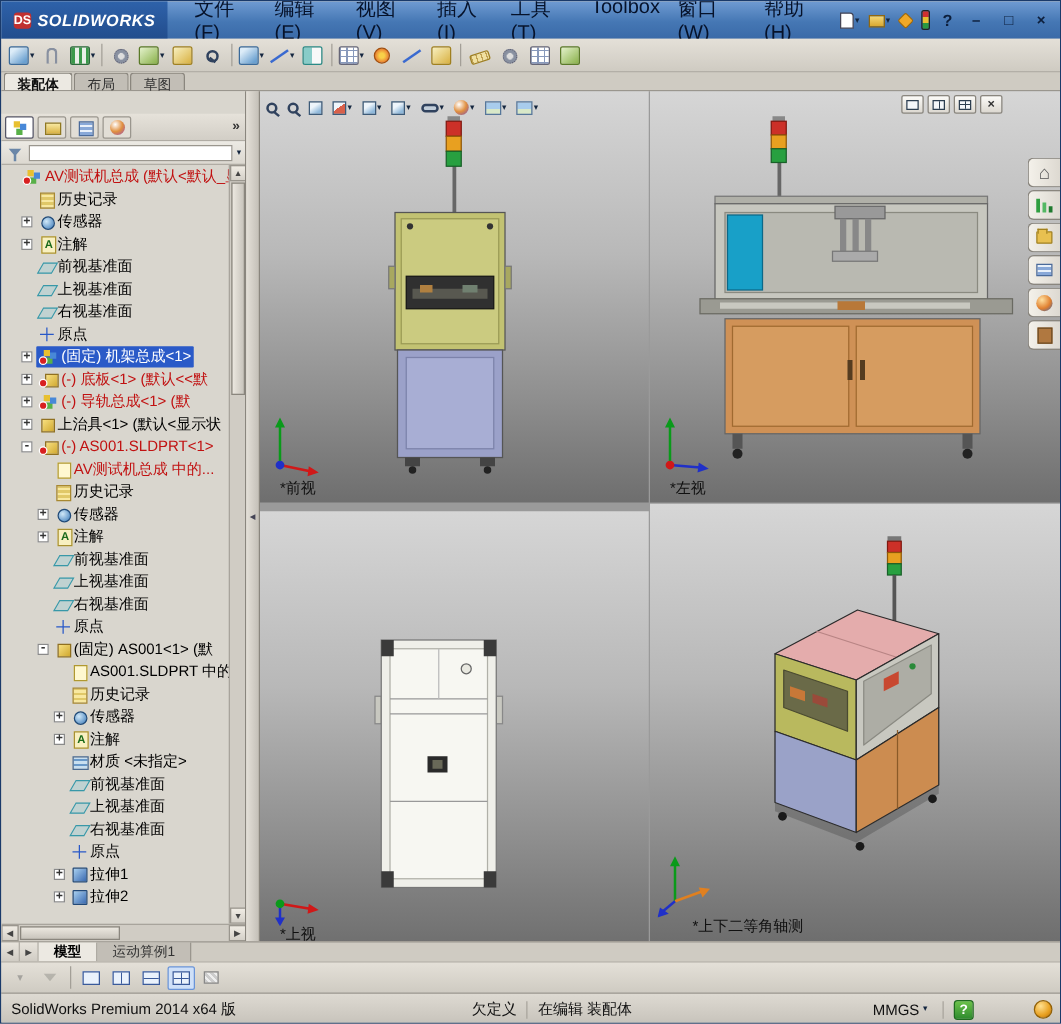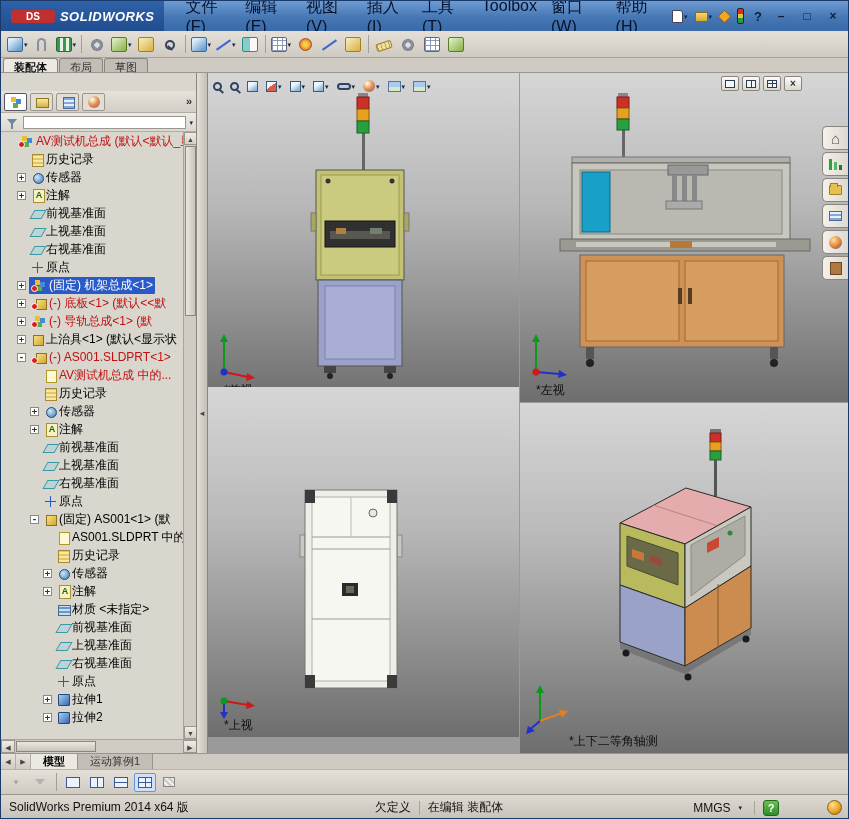--- a/index.html
+++ b/index.html
@@ -2,21 +2,21 @@
 <html><head>
 <meta charset="utf-8">
 <style>
   *{box-sizing:border-box;margin:0;padding:0}
   html,body{background:#9a9a9a}
   .app{position:relative;width:849px;height:819px;font-family:"Liberation Sans","DejaVu Sans",sans-serif;background:#d6d2ca;overflow:hidden;border:1px solid #1a3a6a}
 
   
   .titlebar{position:absolute;left:0;top:0;width:849px;height:30px;background:linear-gradient(180deg,#6f9bd2 0%,#4577b4 55%,#3a6aa8 100%);display:flex;align-items:center}
   .logo{display:flex;align-items:center;gap:5px;padding:0 10px;height:100%;background:linear-gradient(180deg,#2e62aa,#224d8d)}
-  .logo-badge{color:#fff;background:#c03030;border-radius:3px;padding:1px 15px;font-weight:bold;font-size:10px}
+  .logo-badge{color:#fff;background:#c03030;border-radius:3px;padding:1px 0;font-weight:bold;font-size:10px}
   .logo-text{color:#fff;font-weight:bold;font-size:13px;letter-spacing:.5px;font-style:italic}
   .menus{display:flex;margin-left:14px}
   .menu-item{padding:2px 7px;font-size:16px;color:#06122a;cursor:default}
   .tb-right{display:flex;margin-left:auto;align-items:center;gap:3px}
   .qbtn{display:flex;align-items:center;gap:1px;padding:1px 2px}
   .q-doc{width:11px;height:13px;background:#fff;border:1px solid #445;border-radius:0 3px 0 0;display:inline-block}
   .q-openfolder{width:13px;height:10px;background:linear-gradient(#f4d878,#d8a830);border:1px solid #906810;display:inline-block;margin-top:2px}
   .q-alert{width:11px;height:11px;background:#f0a828;border:1px solid #a06808;border-radius:2px;transform:rotate(45deg) scale(.85);display:inline-block}
   .q-traffic{width:7px;height:16px;background:linear-gradient(#d03030 0 33%,#e8c030 33% 66%,#2a9a40 66%);border:1px solid #222;border-radius:2px;display:inline-block}
   .dd{font-size:7px;color:#14263f;line-height:1}
@@ -95,21 +95,21 @@
 
   
   .splitter{position:absolute;left:196px;top:72px;width:11px;height:680px;background:linear-gradient(90deg,#e4e0d8,#c4c0b8);border-right:1px solid #8a867e;display:flex;align-items:center;justify-content:center;cursor:col-resize}
   .sparrow{font-size:9px;color:#445}
 
   
   .viewports{position:absolute;left:207px;top:72px;width:642px;height:680px;background:#9a9a9a}
   .vp{position:absolute;background:linear-gradient(180deg,#d6d6d6 0%,#b8b8b8 40%,#8e8e8e 75%,#6e6e6e 100%);overflow:hidden}
   .vp1{left:0;top:0;width:311px;height:329px}
   .vp2{left:312px;top:0;width:330px;height:329px}
-  .vp3{left:0;top:314px;width:311px;height:350px}
+  .vp3{left:0;top:336px;width:311px;height:350px}
   .vp4{left:312px;top:330px;width:330px;height:350px}
   .vp svg.model{position:absolute;left:0;top:0;width:100%;height:100%}
   .vplabel{position:absolute;left:16px;bottom:3px;font-size:12px;color:#101010}
   .triad{position:absolute;left:6px;bottom:18px}
   .headsup{position:absolute;left:2px;top:2px;height:22px;display:flex;align-items:center;gap:2px;z-index:5}
   .hu-btn{height:20px;padding:0 3px;display:flex;align-items:center;gap:1px;border-radius:2px}
   .hg{display:inline-block;position:relative}
   .hg-mag{width:9px;height:9px;border:2px solid #30425e;border-radius:50%}
   .hg-mag::after{content:"";position:absolute;right:-4px;bottom:-3px;width:6px;height:2px;background:#30425e;transform:rotate(40deg)}
   .hg-cube{width:11px;height:11px;border:1px solid #3c5a78;background:linear-gradient(145deg,#eef5fb 35%,#8fb8da 80%)}
@@ -147,21 +147,21 @@
   .bg-funnel{width:0;height:0;border-left:5px solid transparent;border-right:5px solid transparent;border-top:6px solid #8a8a82;display:inline-block}
   .bg-dd{color:#666;font-size:9px}
   .bg-vp1,.bg-vp2h,.bg-vp2v,.bg-vp4{width:14px;height:11px;border:1px solid #3a5a9a;background-color:#eaf2fc;display:inline-block}
   .bg-vp2h{background-image:linear-gradient(90deg,transparent 0 6px,#3a5a9a 6px 7px,transparent 7px)}
   .bg-vp2v{background-image:linear-gradient(0deg,transparent 0 4px,#3a5a9a 4px 5px,transparent 5px)}
   .bg-vp4{background-image:linear-gradient(90deg,transparent 0 6px,#3a5a9a 6px 7px,transparent 7px),linear-gradient(0deg,transparent 0 4px,#3a5a9a 4px 5px,transparent 5px)}
   .bg-link{width:12px;height:10px;border:1px solid #888;background:repeating-linear-gradient(45deg,#ccc 0 2px,#eee 2px 4px);display:inline-block}
   .statusbar{position:absolute;left:0;top:793px;width:849px;height:26px;background:linear-gradient(#dedad2,#c6c2ba);border-top:1px solid #9a968e;display:flex;align-items:center;font-size:12px;color:#111;padding:0 8px;gap:8px}
   .flex1{flex:1}
   .ssep{width:1px;height:14px;background:#a8a49c}
-  .units{display:flex;align-items:center;gap:8px;padding:0 4px}
+  .units{display:flex;align-items:center;gap:3px;padding:0 4px}
   .helpbadge{width:16px;height:16px;border-radius:3px;background:linear-gradient(#6cc24a,#2e8b2e);color:#fff;font-weight:bold;font-size:11px;display:flex;align-items:center;justify-content:center;border:1px solid #1e6b1e}
   .swball{width:15px;height:15px;border-radius:50%;background:radial-gradient(circle at 35% 30%,#ffe090,#e8a020 60%,#b06a10);border:1px solid #906008;margin-left:40px}
 </style>
 </head>
 <body>
 
 <div class="app">
 
   <div class="titlebar">
     <div class="logo">
@@ -737,21 +737,21 @@
         <circle cx="226" cy="236" r="3.5" fill="#1a1a1a"></circle>
       </svg>
       <svg class="triad" width="44" height="52" viewBox="0 0 44 52">
         <line x1="14" y1="38" x2="14" y2="8" stroke="#0a9a1a" stroke-width="2"></line>
         <polygon points="14,2 10,10 18,10" fill="#0a9a1a"></polygon>
         <line x1="14" y1="38" x2="36" y2="30" stroke="#e08020" stroke-width="2"></line>
         <polygon points="42,28 33,27 36,35" fill="#e08020"></polygon>
         <line x1="14" y1="38" x2="2" y2="48" stroke="#2030c8" stroke-width="2"></line>
         <polygon points="0,51 2,43 9,48" fill="#2030c8"></polygon>
       </svg>
-      <span class="vplabel" style="left:49px">*上下二等角轴测</span>
+      <span class="vplabel" style="left:34px">*上下二等角轴测</span>
     </div>
   </div>
 
   <div class="taskpane">
       <div class="tp-btn">
         <span class="tpg tp-home">⌂</span>
       </div>
       <div class="tp-btn">
         <span class="tpg tp-solidworks-resources"></span>
       </div>

